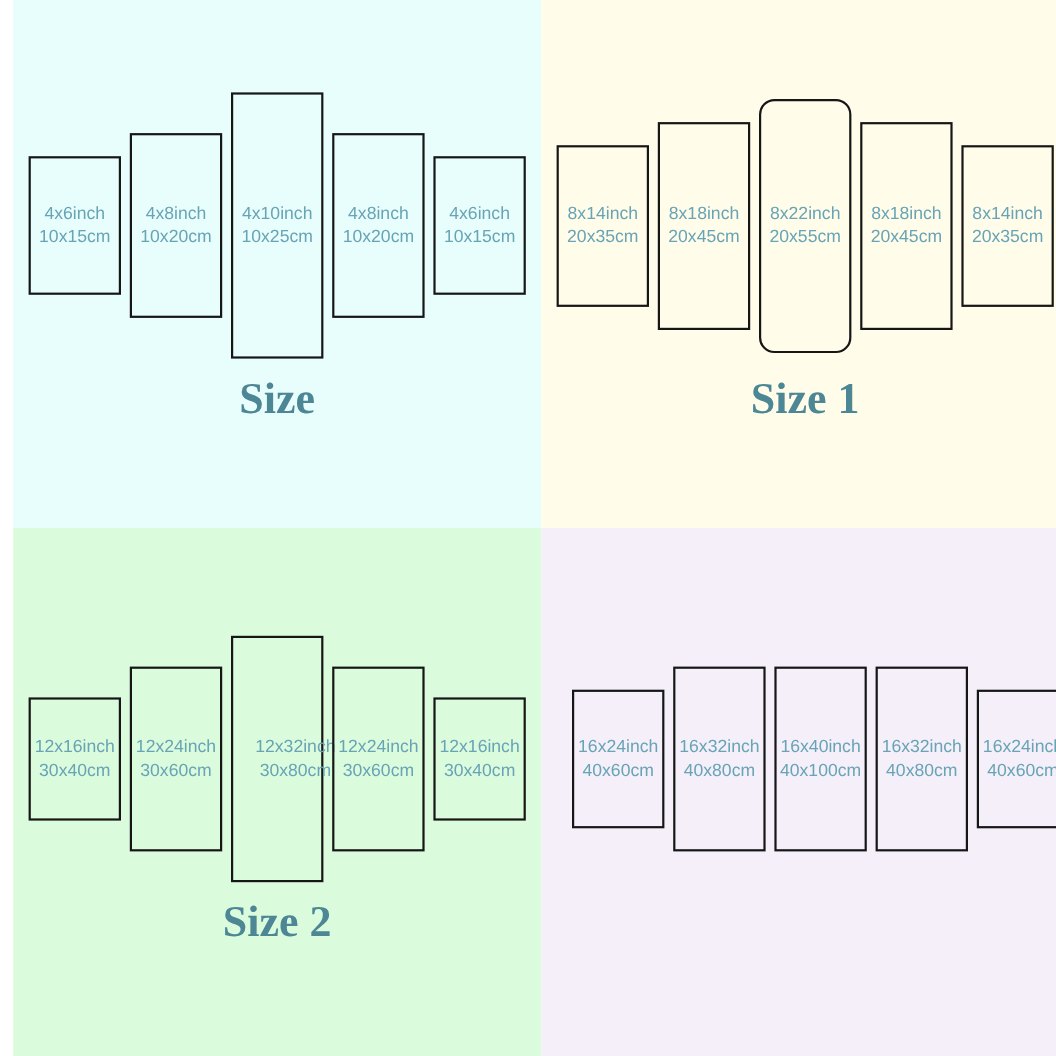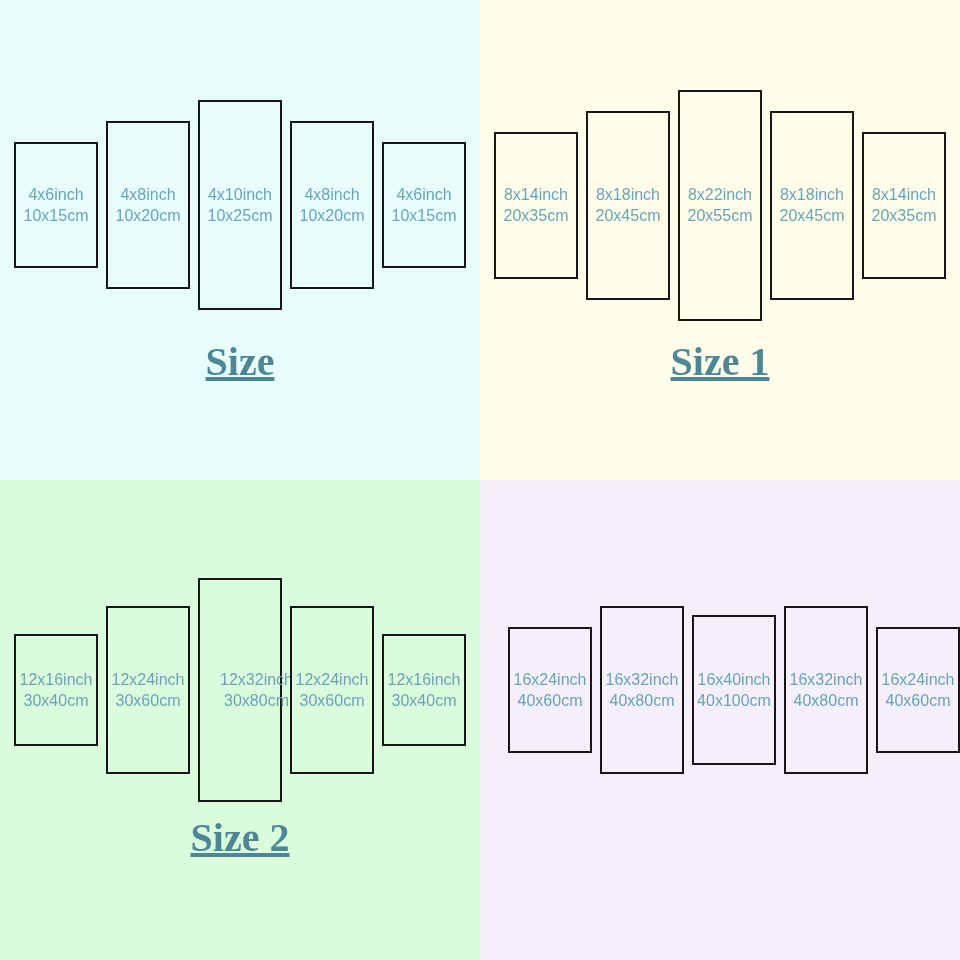--- a/index.html
+++ b/index.html
@@ -11,20 +11,21 @@
     grid-template-columns: 480px 480px;
     grid-template-rows: 480px 480px;
     font-family: "Liberation Sans", "DejaVu Sans", sans-serif;
     overflow: hidden;
   }
   .quadrant {
     position: relative;
     width: 480px;
     height: 480px;
     overflow: hidden;
+    margin-left: 12px;
   }
   .panels-row {
     position: absolute;
     top: 0; left: 0; right: 0;
     height: 410px;
     display: flex;
     align-items: center;
     justify-content: center;
     gap: 8px;
   }
@@ -55,40 +56,39 @@
     top: 338px;
     left: 0;
     width: 100%;
     margin: 0;
     text-align: center;
     font-family: "Liberation Serif", "DejaVu Serif", serif;
     font-weight: bold;
     font-size: 40px;
     letter-spacing: 0px;
     color: var(--title-color, #4d8695);
-    text-decoration: underline;
   }
   .quadrant.bottom .qtitle { top: 334px; }
 </style>
 </head>
 <body>
 
 <div class="canvas">
 
   <section class="quadrant top" style="background: rgb(231, 254, 253);">
     <div class="panels-row">
       <div class="panel" style="height: 126px;">
         <span>4x6inch</span>
         <span>10x15cm</span>
       </div>
       <div class="panel" style="height: 168px;">
         <span>4x8inch</span>
         <span>10x20cm</span>
       </div>
-      <div class="panel" style="height: 210px;">
+      <div class="panel" style="height: 242px;">
         <span>4x10inch</span>
         <span>10x25cm</span>
       </div>
       <div class="panel" style="height: 168px;">
         <span>4x8inch</span>
         <span>10x20cm</span>
       </div>
       <div class="panel" style="height: 126px;">
         <span>4x6inch</span>
         <span>10x15cm</span>
@@ -100,21 +100,21 @@
   <section class="quadrant top" style="background: rgb(255, 253, 234);">
     <div class="panels-row">
       <div class="panel" style="height: 147px;">
         <span>8x14inch</span>
         <span>20x35cm</span>
       </div>
       <div class="panel" style="height: 189px;">
         <span>8x18inch</span>
         <span>20x45cm</span>
       </div>
-      <div class="panel" style="height: 231px;">
+      <div class="panel" style="height: 231px; border-radius: 14px;">
         <span>8x22inch</span>
         <span>20x55cm</span>
       </div>
       <div class="panel" style="height: 189px;">
         <span>8x18inch</span>
         <span>20x45cm</span>
       </div>
       <div class="panel" style="height: 147px;">
         <span>8x14inch</span>
         <span>20x35cm</span>
@@ -152,21 +152,21 @@
   <section class="quadrant bottom" style="background: rgb(244, 239, 249); padding-left: 28px;">
     <div class="panels-row">
       <div class="panel" style="height: 126px;">
         <span>16x24inch</span>
         <span>40x60cm</span>
       </div>
       <div class="panel" style="height: 168px;">
         <span>16x32inch</span>
         <span>40x80cm</span>
       </div>
-      <div class="panel" style="height: 150px;">
+      <div class="panel" style="height: 168px;">
         <span>16x40inch</span>
         <span>40x100cm</span>
       </div>
       <div class="panel" style="height: 168px;">
         <span>16x32inch</span>
         <span>40x80cm</span>
       </div>
       <div class="panel" style="height: 126px;">
         <span>16x24inch</span>
         <span>40x60cm</span>

